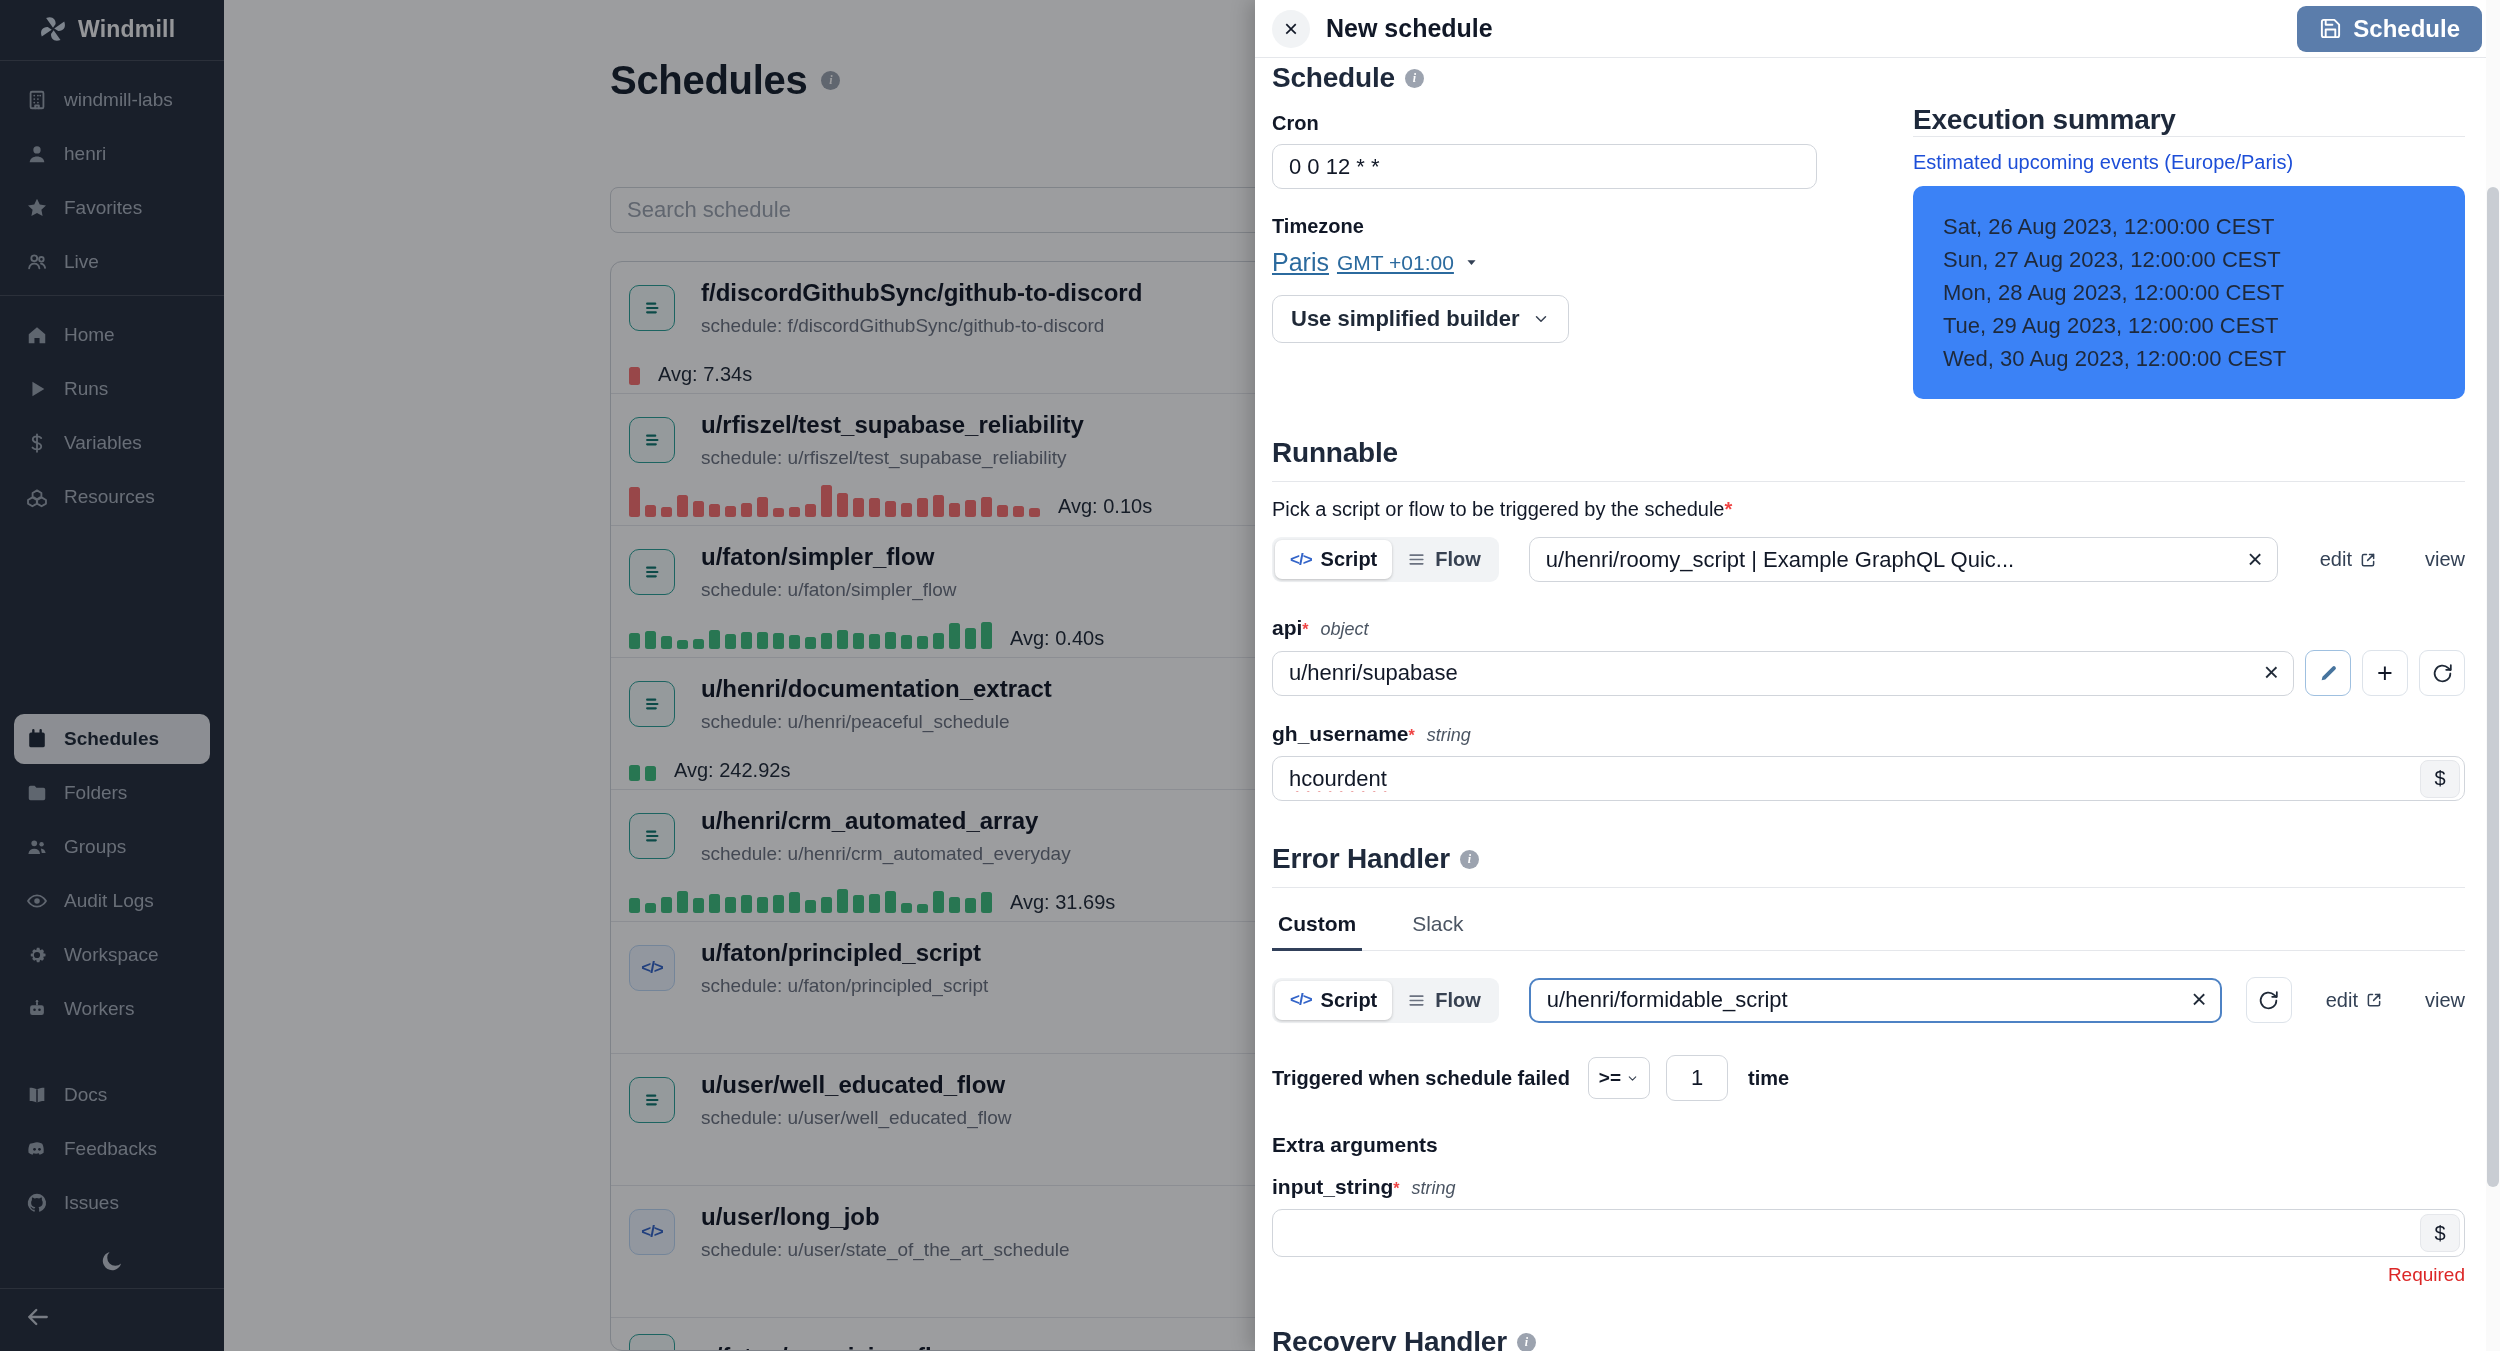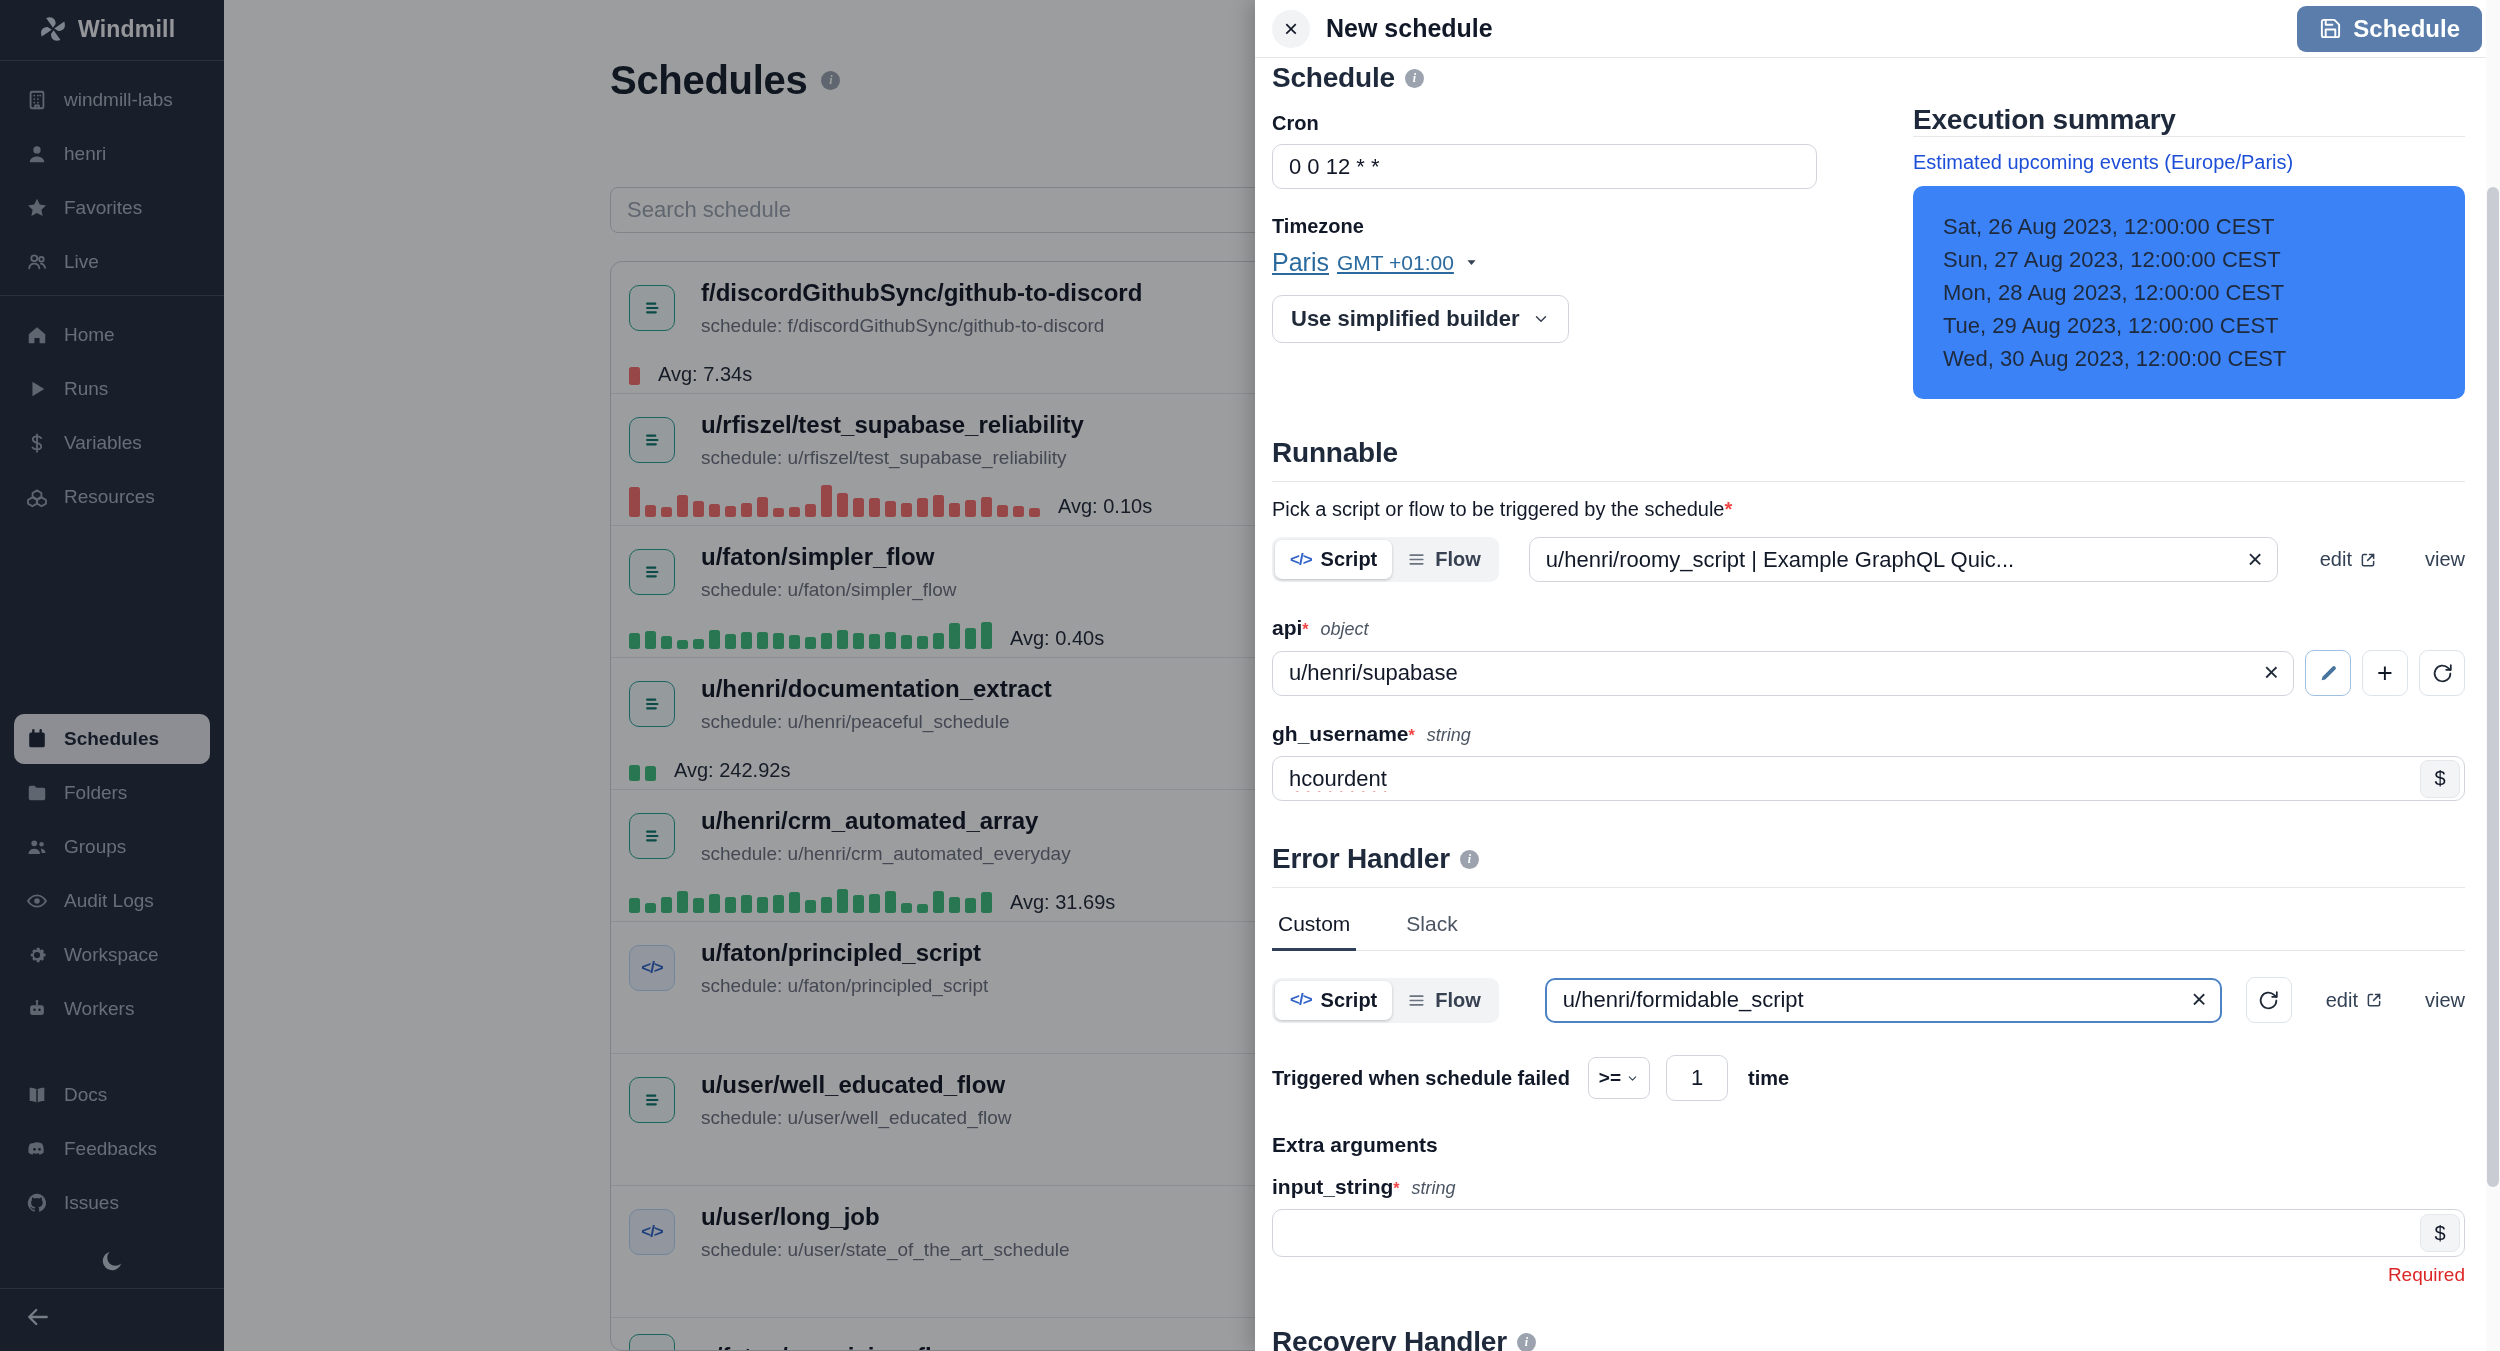--- a/index.html
+++ b/index.html
@@ -145,22 +145,22 @@
   .sq-btn.plus { font-size:27px; font-weight:400; color:#111827; line-height:1; }
   .sq-btn.refresh { color:#1f2937; }
   .dollar-btn { position:absolute; right:5px; top:50%; transform:translateY(-50%); width:40px; height:38px;
     background:#f3f4f6; border:1px solid #e5e7eb; border-radius:8px; font-size:20px; color:#111827;
     display:flex; align-items:center; justify-content:center; cursor:pointer; }
   .squiggle { text-decoration:underline; text-decoration-style:wavy; text-decoration-color:#e06c6c;
     text-decoration-thickness:1.5px; text-underline-offset:5px; }
 
   .tabs { display:flex; margin-top:14px; border-bottom:1px solid #e5e7eb; }
   .tab { padding:10px 6px 12px 6px; margin-right:44px; font-size:21px; color:#4b5563; cursor:pointer; }
-  .tab.sel { color:#111827; font-weight:400; border-bottom:3px solid #31405a; margin-bottom:-1px; }
-  .picker-row.error .inwrap { width:712px; margin-left:46px; }
+  .tab.sel { color:#111827; font-weight:700; border-bottom:3px solid #31405a; margin-bottom:-1px; }
+  .picker-row.error .inwrap { width:712px; margin-left:30px; }
   .picker-row.error input { border:2px solid #4d82c4; }
   .ml-refresh { margin-left:24px; }
 
   .trigger-row { display:flex; align-items:center; margin-top:32px; }
   .trigger-label { font-size:20px; font-weight:600; color:#111827; }
   .op-select { display:flex; align-items:center; gap:5px; margin-left:18px; height:42px; padding:0 10px;
     border:1px solid #d1d5db; border-radius:8px; background:#fff; font-size:19px; font-weight:600;
     color:#111827; cursor:pointer; }
   .op-select svg { width:13px; height:13px; color:#374151; }
   .count-input { margin-left:16px; width:62px; height:46px; border:1px solid #d1d5db; border-radius:9px;

